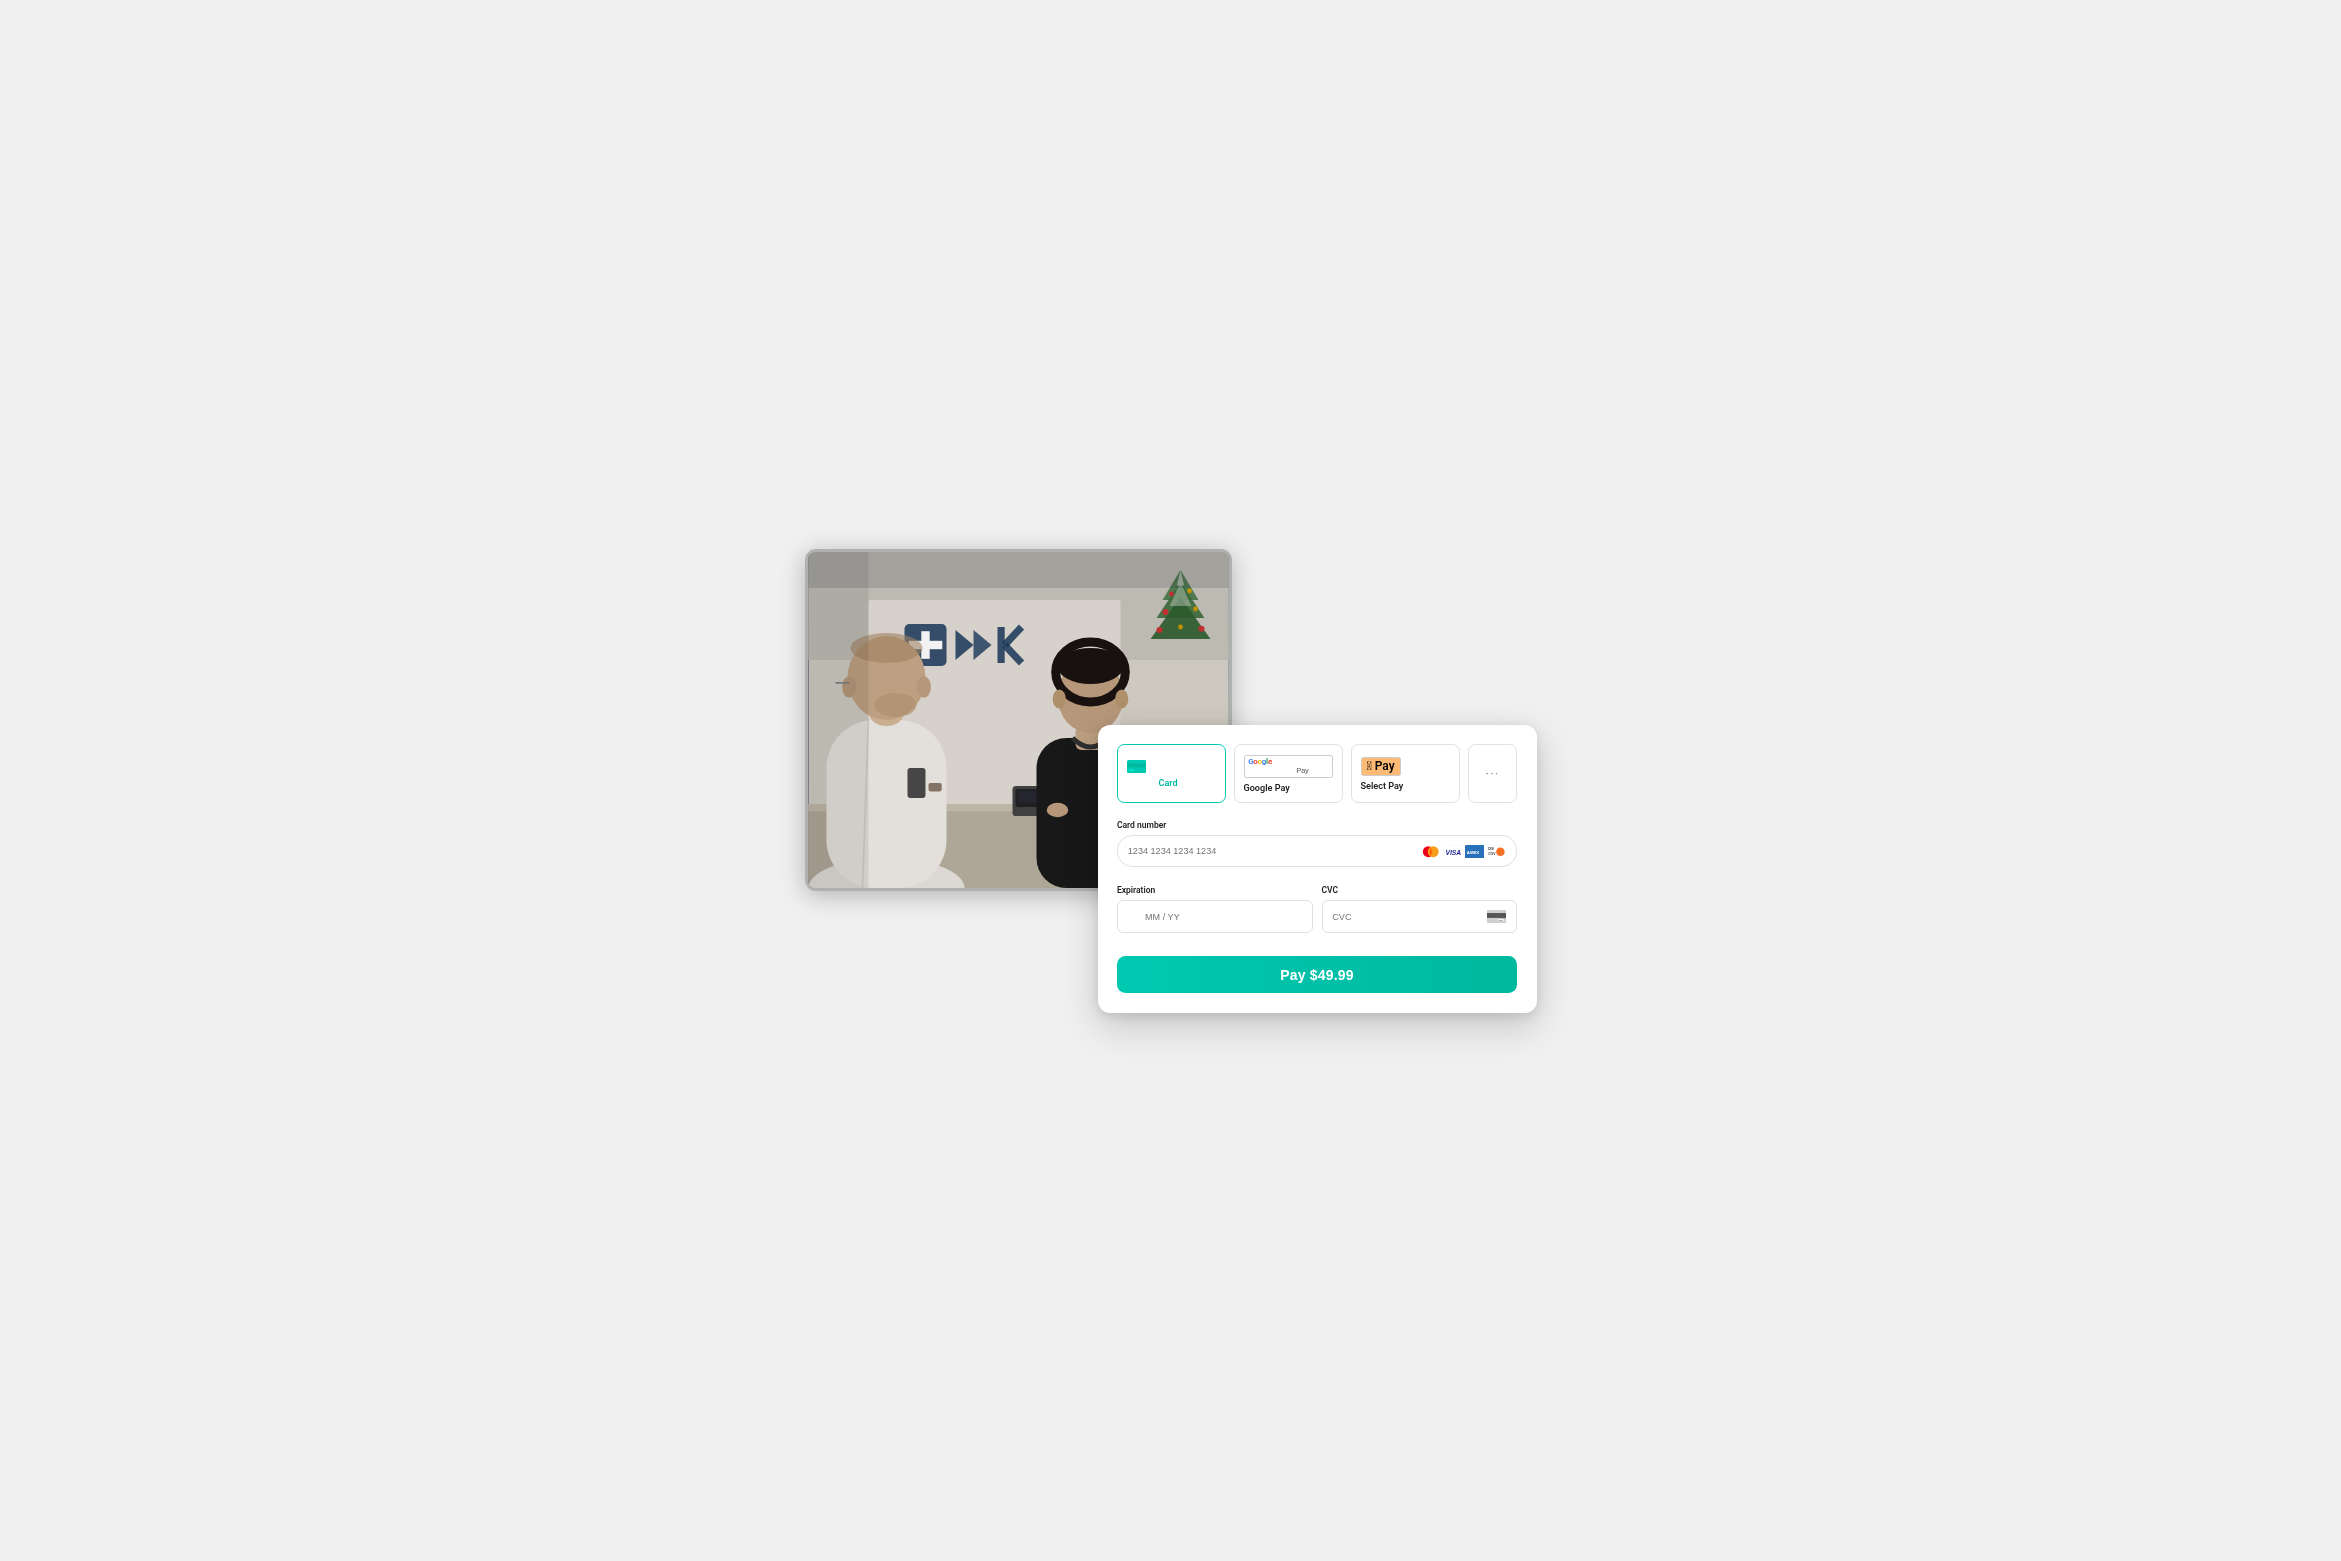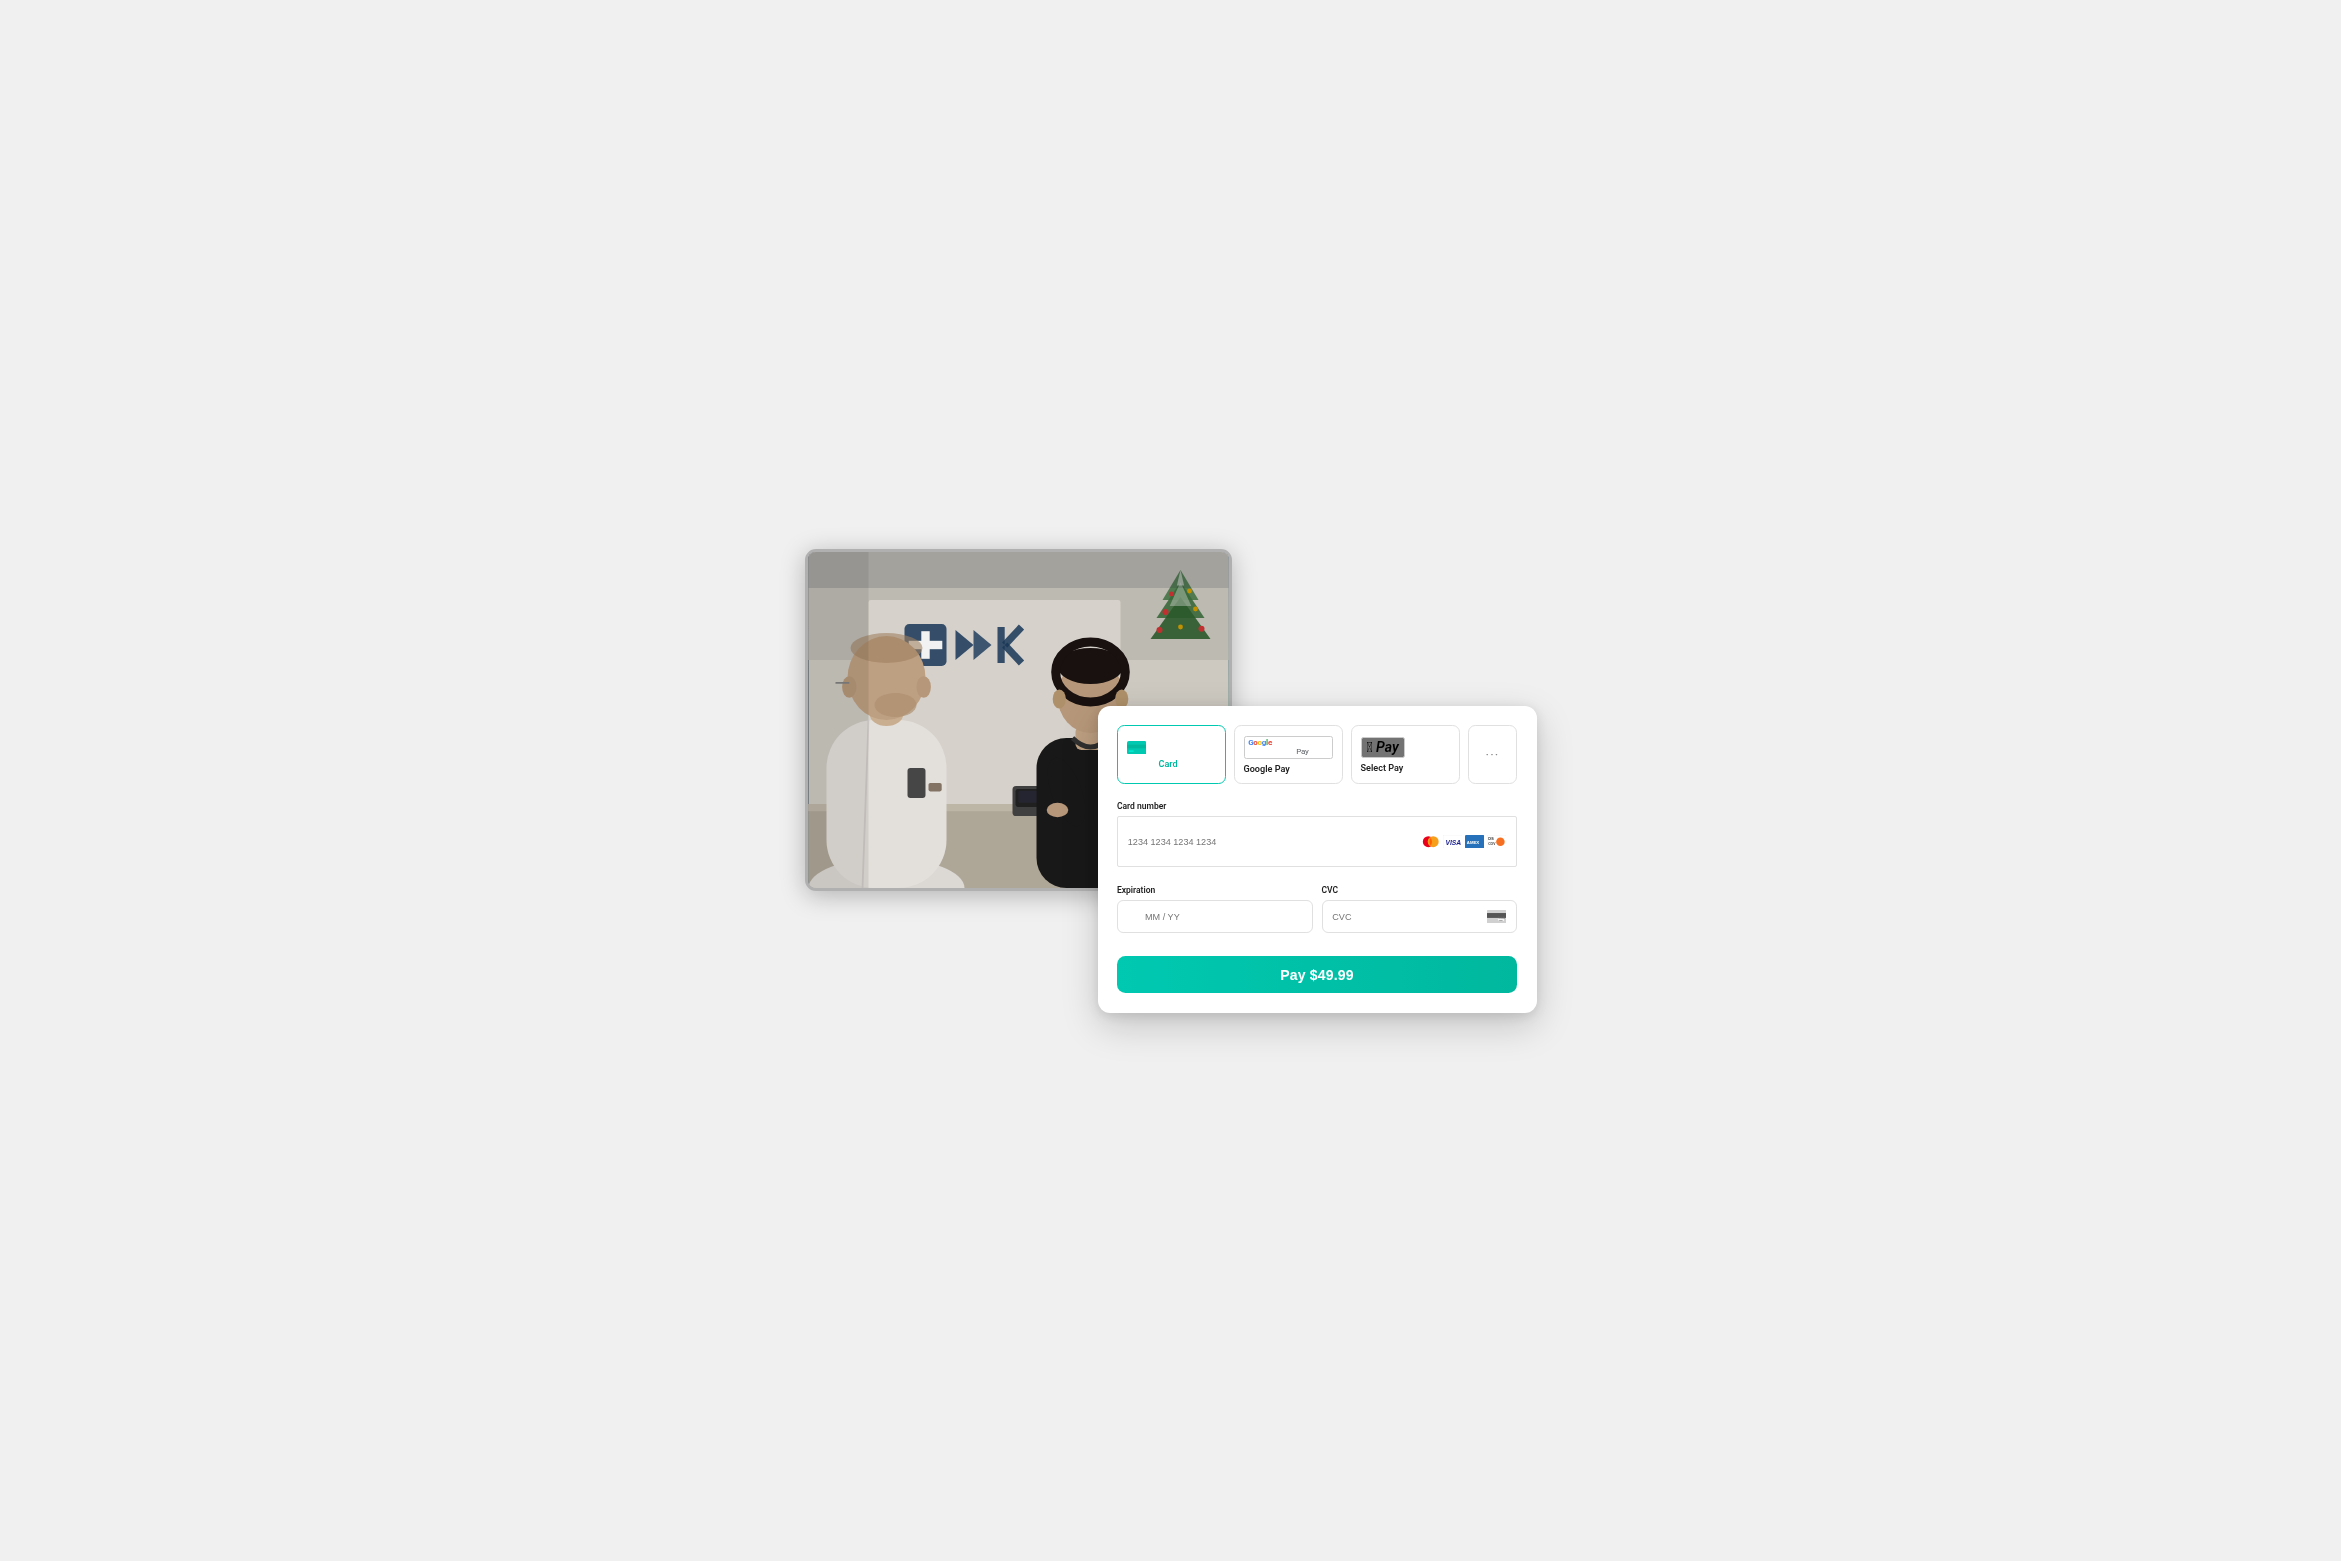--- a/index.html
+++ b/index.html
@@ -124,28 +124,27 @@
       background: #fff;
       border: 0.6px solid #ccc;
       border-radius: 2.4px;
       padding: 1.2px 3.7px;
       color: #5f6368;
       letter-spacing: -0.3px;
     }
 
     
     .apay-icon {
-      font-size: 14px;
+      font-size: 12px;
       font-weight: 600;
-      background: #737373;
+      background: #fdba74;
       border: 0.6px solid #ccc;
       border-radius: 2.4px;
       padding: 1.2px 4.9px;
       color: #000;
-      font-style: italic;
     }
 
     
     .field-group {
       margin-bottom: 18px;
     }
 
     .field-label {
       font-size: 8.5px;
       font-weight: 600;
@@ -176,23 +175,23 @@
       font-size: 9.1px;
       color: #aaa;
       width: 100%;
       height: 100%;
     }
 
     .card-number-wrapper {
       display: flex;
       align-items: center;
       width: 100%;
-      height: 51px;
+      height: 32px;
       border: 0.9px solid #e0e0e0;
-      border-radius: 2px;
+      border-radius: 15px;
       padding: 0 9.8px;
       gap: 6.1px;
     }
 
     .card-number-input {
       flex: 1;
       border: none;
       outline: none;
       background: transparent;
       font-size: 9.1px;

